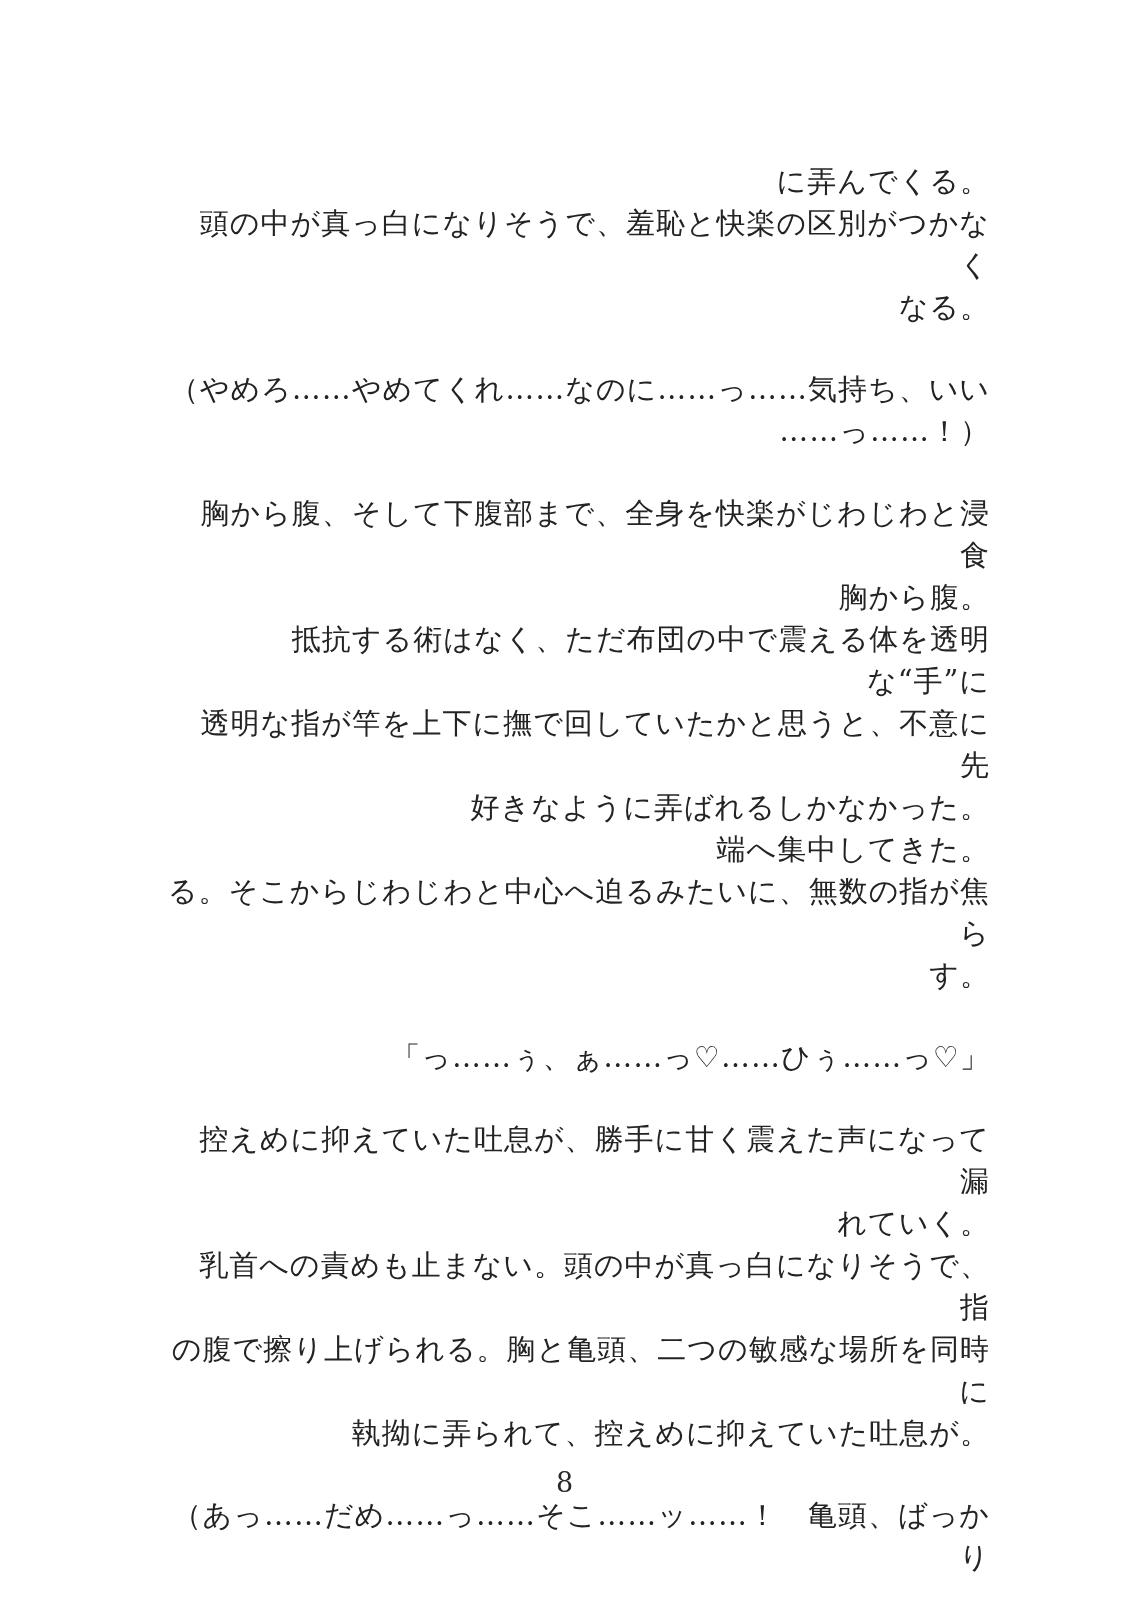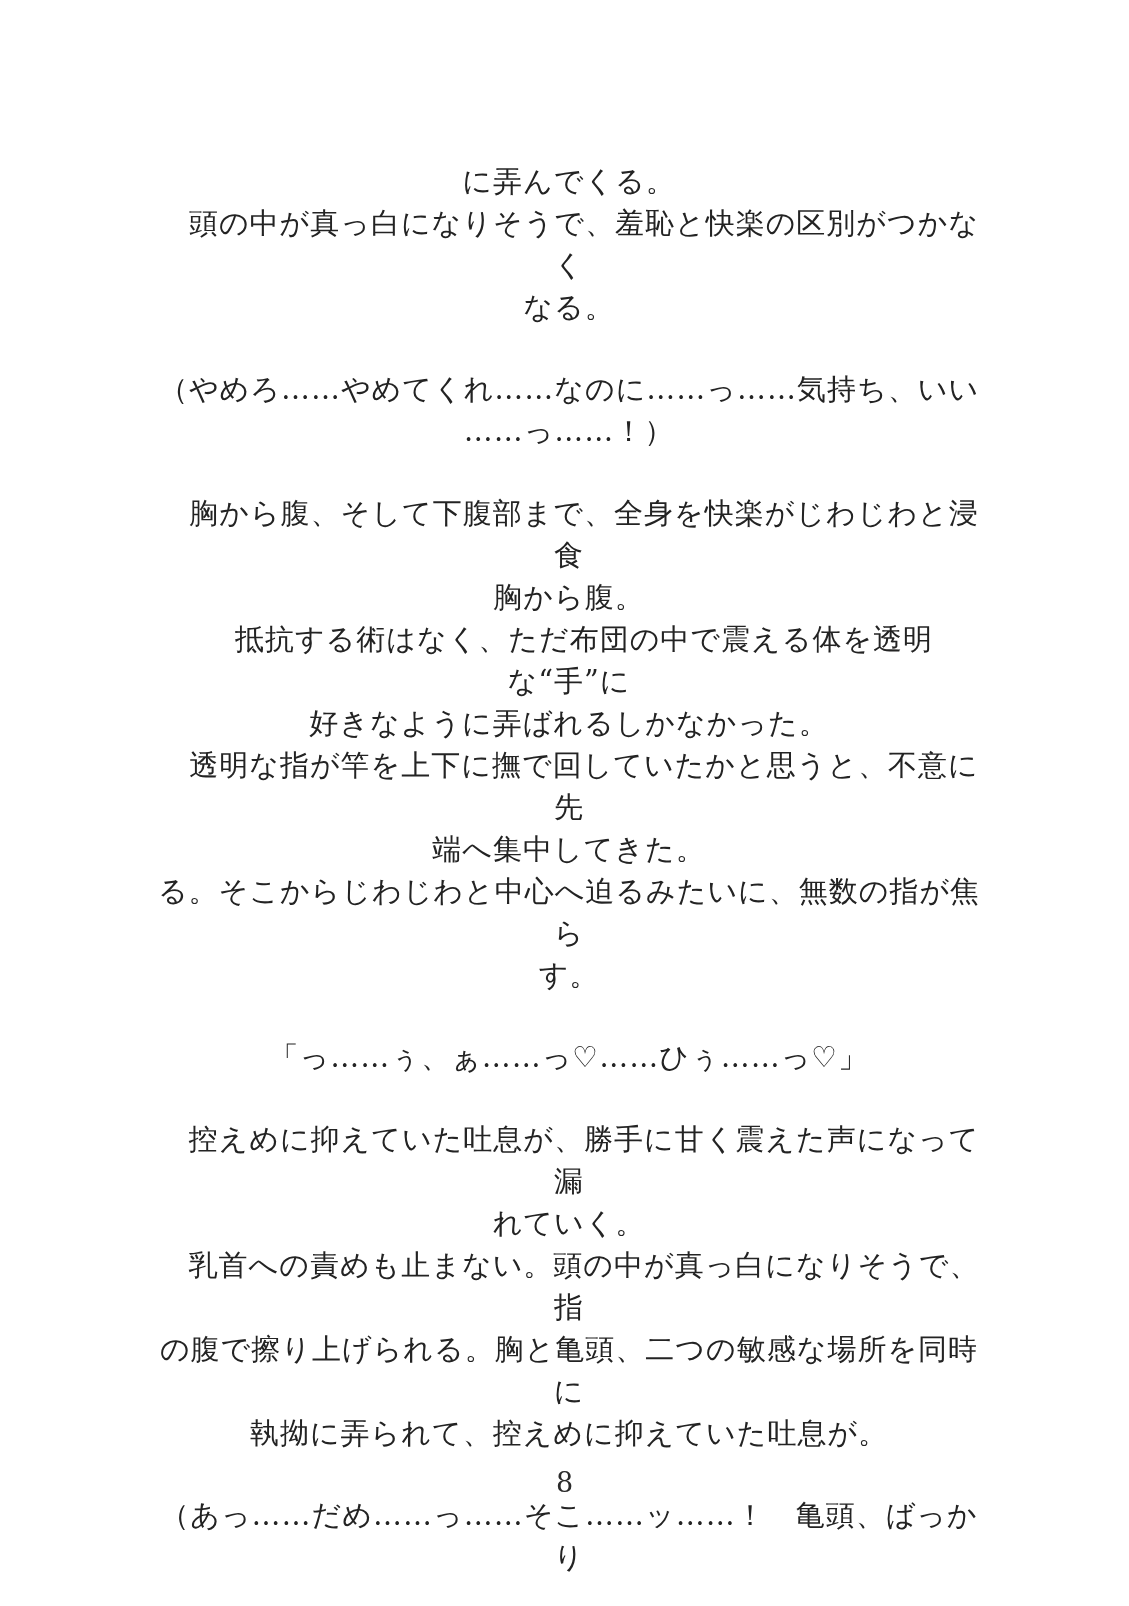--- a/index.html
+++ b/index.html
@@ -31,21 +31,21 @@
   }
   .para-block:last-child {
     margin-bottom: 0;
   }
   .line {
     margin: 0;
     font-size: 29px;
     line-height: 42px;
     letter-spacing: 1px;
     white-space: pre-wrap;
-    text-align: center;
+    text-align: right;
   }
   .page-number {
     position: absolute;
     top: 1462px;
     left: 0;
     width: 1129px;
     text-align: center;
     font-size: 27px;
     line-height: 42px;
     color: #2a2a2a;
@@ -62,22 +62,22 @@
         <p class="line">なる。</p>
       </div>
       <div class="para-block">
         <p class="line">（やめろ……やめてくれ……なのに……っ……気持ち、いい</p>
         <p class="line">……っ……！）</p>
       </div>
       <div class="para-block">
         <p class="line">　胸から腹、そして下腹部まで、全身を快楽がじわじわと浸食</p>
         <p class="line">胸から腹。</p>
         <p class="line">　抵抗する術はなく、ただ布団の中で震える体を透明な“手”に</p>
+        <p class="line">　透明な指が竿を上下に撫で回していたかと思うと、不意に先</p>
         <p class="line">好きなように弄ばれるしかなかった。</p>
-        <p class="line">　透明な指が竿を上下に撫で回していたかと思うと、不意に先</p>
         <p class="line">端へ集中してきた。</p>
         <p class="line">る。そこからじわじわと中心へ迫るみたいに、無数の指が焦ら</p>
         <p class="line">す。</p>
       </div>
       <div class="para-block">
         <p class="line">「っ……ぅ、ぁ……っ♡……ひぅ……っ♡」</p>
       </div>
       <div class="para-block">
         <p class="line">　控えめに抑えていた吐息が、勝手に甘く震えた声になって漏</p>
         <p class="line">れていく。</p>

